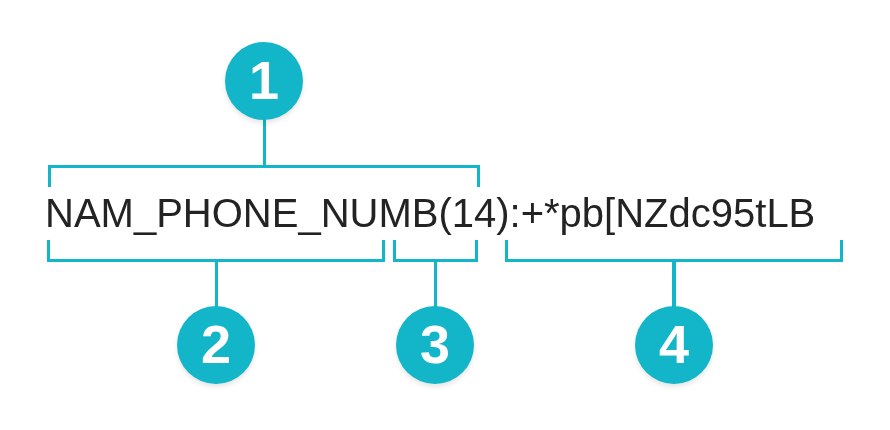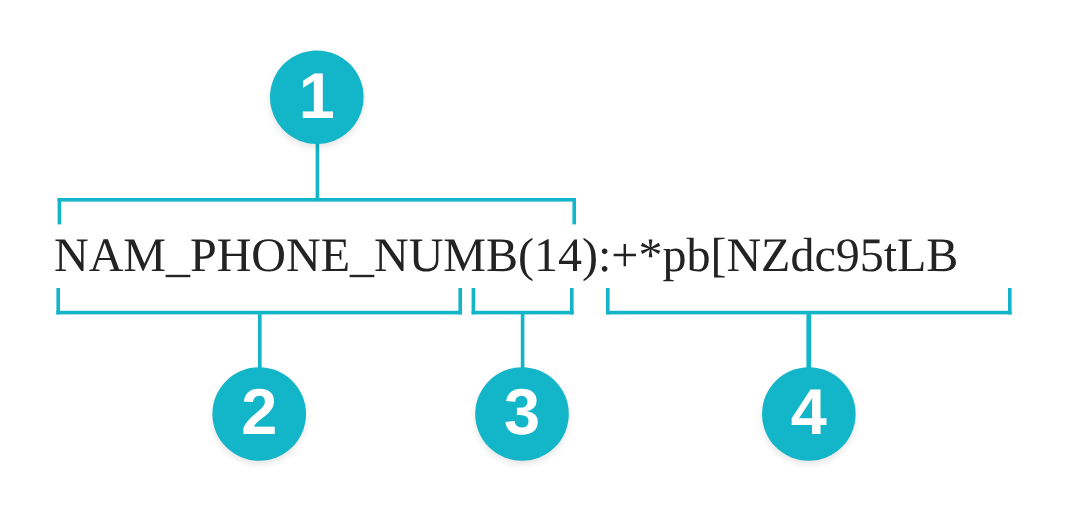--- a/index.html
+++ b/index.html
@@ -16,21 +16,21 @@
     background: var(--bg);
     overflow: hidden;
     font-family: "Liberation Sans", sans-serif;
   }
   
   .code-line {
     position: absolute;
     left: 45px;
     top: 193px;
     height: 48px;
-    font-family: Liberation Serif, serif;
+    font-family: Liberation Sans, sans-serif;
     font-size: 40px;
     line-height: 40px;
     font-weight: 400;
     color: var(--text);
     white-space: pre;
     letter-spacing: 0;
   }
   .code-line span { display: inline; }
   
   .badge {

